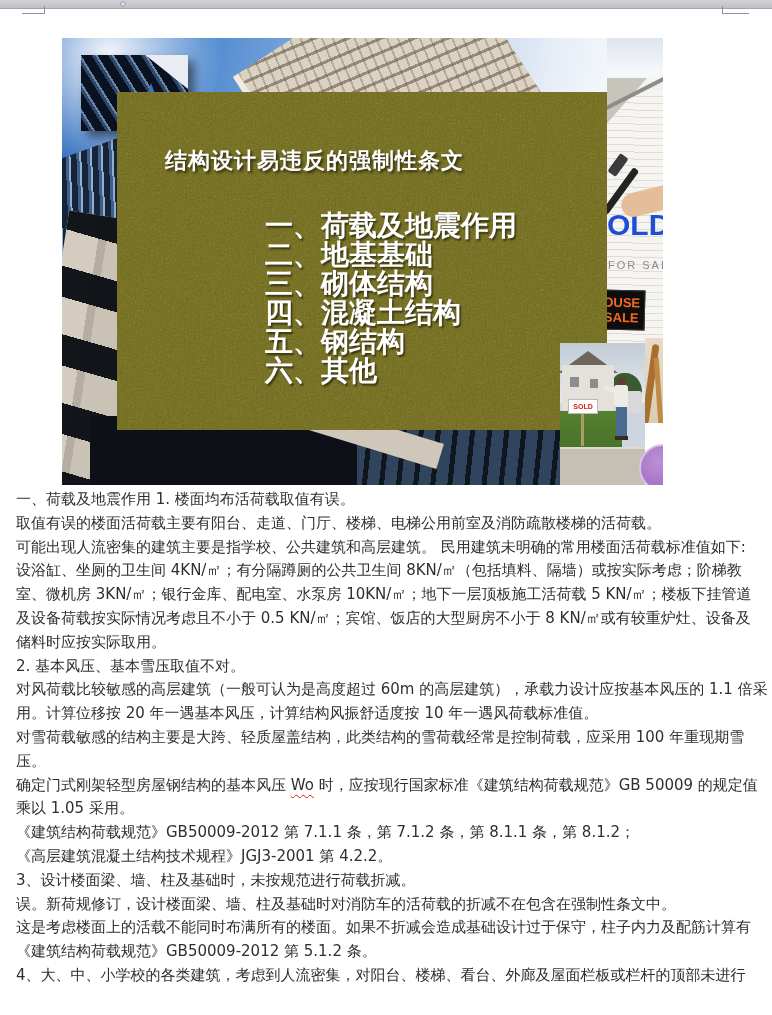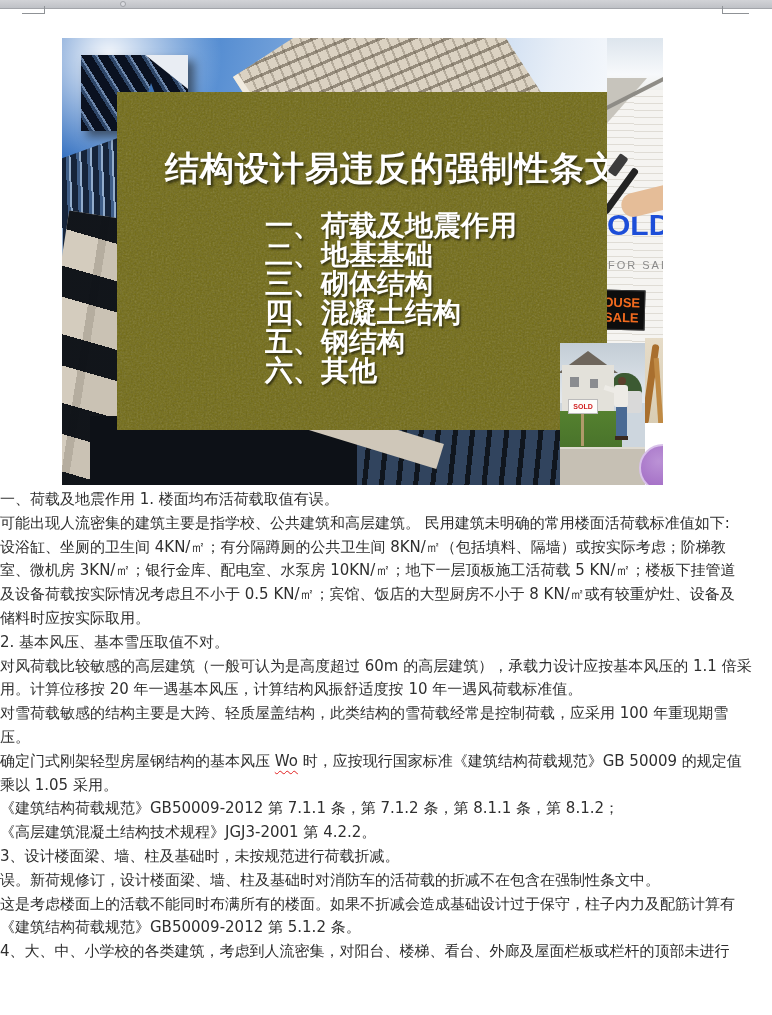--- a/index.html
+++ b/index.html
@@ -96,21 +96,21 @@
   
   .house-sign{left:536px;top:252px;width:47px;height:40px;background:#0d0d0d;z-index:2;
     border:1px solid #3a3a3a;transform:rotate(1.5deg);
     display:flex;flex-direction:column;justify-content:center;align-items:center;
     font-family:"Liberation Sans",sans-serif;font-weight:bold;font-size:13px;line-height:15px;
     color:#f26a1e;}
   
   .panel{left:55px;top:54px;width:490px;height:338px;z-index:3;overflow:hidden;}
   .panel svg{position:absolute;left:0;top:0;width:100%;height:100%;}
   .panel-heading{left:48px;top:54px;width:440px;z-index:2;
-    font-size:34px;font-weight:bold;color:#ffffff;letter-spacing:1px;white-space:nowrap;
+    font-size:22px;font-weight:bold;color:#ffffff;letter-spacing:1px;white-space:nowrap;
     text-shadow:2px 2px 3px rgba(0,0,0,.65);}
   .panel-menu{left:148px;top:119px;width:330px;z-index:2;}
   .menu-item{position:static;display:block;height:29px;line-height:29px;font-size:28px;
     font-weight:600;color:#ffffff;white-space:nowrap;
     text-shadow:1.5px 1.5px 2px rgba(0,0,0,.55);}
   
   .house-photo{left:498px;top:305px;width:85px;height:142px;background:#cdd6de;z-index:5;overflow:hidden;}
   .hp-sky{left:0;top:0;width:85px;height:60px;background:linear-gradient(180deg,#c3cdd6,#e4e9ee);}
   .hp-trees{left:52px;top:30px;width:30px;height:34px;background:#3c5a32;border-radius:40% 60% 50% 50%;}
   .hp-house{left:2px;top:22px;width:52px;height:50px;background:#e3e1da;}
@@ -134,21 +134,21 @@
   .chair-strip{left:583px;top:300px;width:18px;height:85px;z-index:6;overflow:hidden;
     background:linear-gradient(180deg,#e6dcc8,#d9cdb4);}
   .chair-wood{left:2px;top:6px;width:7px;height:80px;background:#a96f2e;border-radius:6px;transform:rotate(8deg);}
   .chair-wood2{left:11px;top:20px;width:5px;height:66px;background:#c08a44;transform:rotate(-4deg);}
   .white-gap{left:583px;top:385px;width:18px;height:62px;background:#ffffff;z-index:6;}
   .purple-circle{left:577px;top:406px;width:48px;height:48px;border-radius:50%;z-index:7;
     background:radial-gradient(circle at 40% 35%,#bb92d6,#9a60bf);
     border:2px solid #d9c2ea;}
   
   .body-text{
-    position:absolute;left:0;top:488px;width:757px;height:527px;overflow:hidden;
+    position:absolute;left:16px;top:488px;width:757px;height:527px;overflow:hidden;
   }
   .doc-line{
     height:23.8px;line-height:23.8px;font-size:15px;color:#2f2f2f;white-space:nowrap;
     font-family:"DejaVu Sans",sans-serif;
   }
   .squiggle{
     text-decoration-line:underline;text-decoration-style:wavy;
     text-decoration-color:#e02020;text-decoration-thickness:1px;text-underline-offset:4px;
   }
 </style>
@@ -244,20 +244,21 @@
   <div class="chair-strip">
     <div class="chair-wood"></div>
     <div class="chair-wood2"></div>
   </div>
   <div class="white-gap"></div>
   <div class="purple-circle"></div>
 </div>
 
 <div class="body-text">
     <div class="doc-line">一、荷载及地震作用 1. 楼面均布活荷载取值有误。</div>
+    <div class="doc-line">取值有误的楼面活荷载主要有阳台、走道、门厅、楼梯、电梯公用前室及消防疏散楼梯的活荷载。</div>
     <div class="doc-line">可能出现人流密集的建筑主要是指学校、公共建筑和高层建筑。 民用建筑未明确的常用楼面活荷载标准值如下:</div>
     <div class="doc-line">设浴缸、坐厕的卫生间 4KN/㎡；有分隔蹲厕的公共卫生间 8KN/㎡（包括填料、隔墙）或按实际考虑；阶梯教</div>
     <div class="doc-line">室、微机房 3KN/㎡；银行金库、配电室、水泵房 10KN/㎡；地下一层顶板施工活荷载 5 KN/㎡；楼板下挂管道</div>
     <div class="doc-line">及设备荷载按实际情况考虑且不小于 0.5 KN/㎡；宾馆、饭店的大型厨房不小于 8 KN/㎡或有较重炉灶、设备及</div>
     <div class="doc-line">储料时应按实际取用。</div>
     <div class="doc-line">2. 基本风压、基本雪压取值不对。</div>
     <div class="doc-line">对风荷载比较敏感的高层建筑（一般可认为是高度超过 60m 的高层建筑），承载力设计应按基本风压的 1.1 倍采</div>
     <div class="doc-line">用。计算位移按 20 年一遇基本风压，计算结构风振舒适度按 10 年一遇风荷载标准值。</div>
     <div class="doc-line">对雪荷载敏感的结构主要是大跨、轻质屋盖结构，此类结构的雪荷载经常是控制荷载，应采用 100 年重现期雪</div>
     <div class="doc-line">压。</div>

